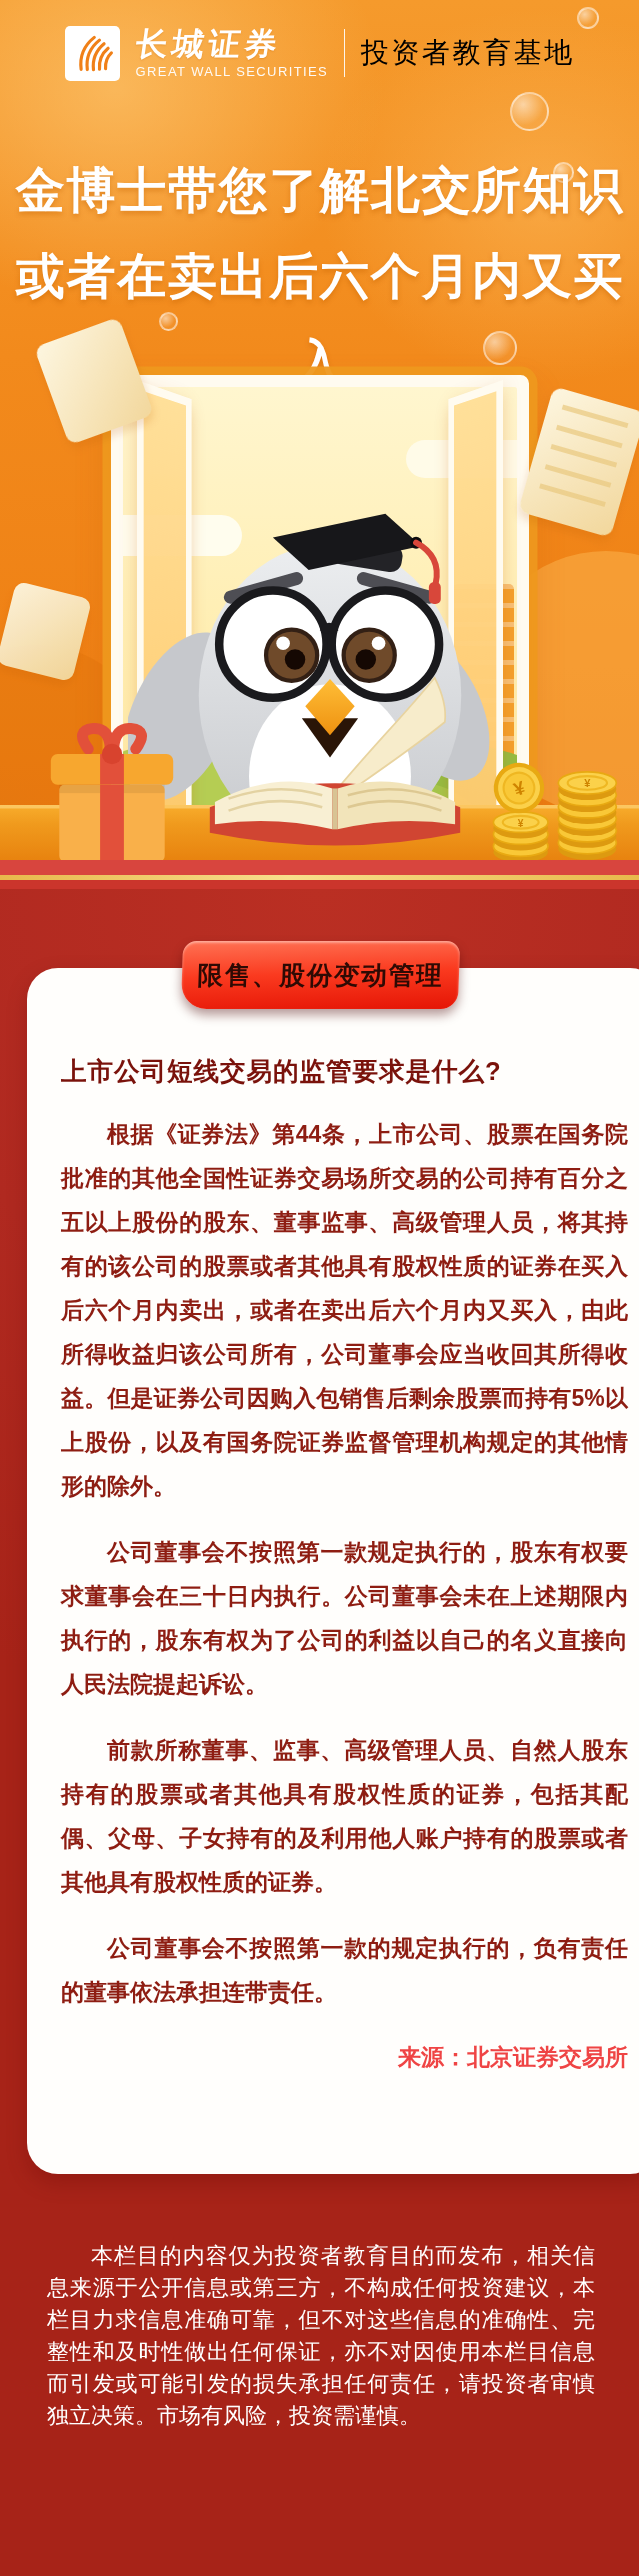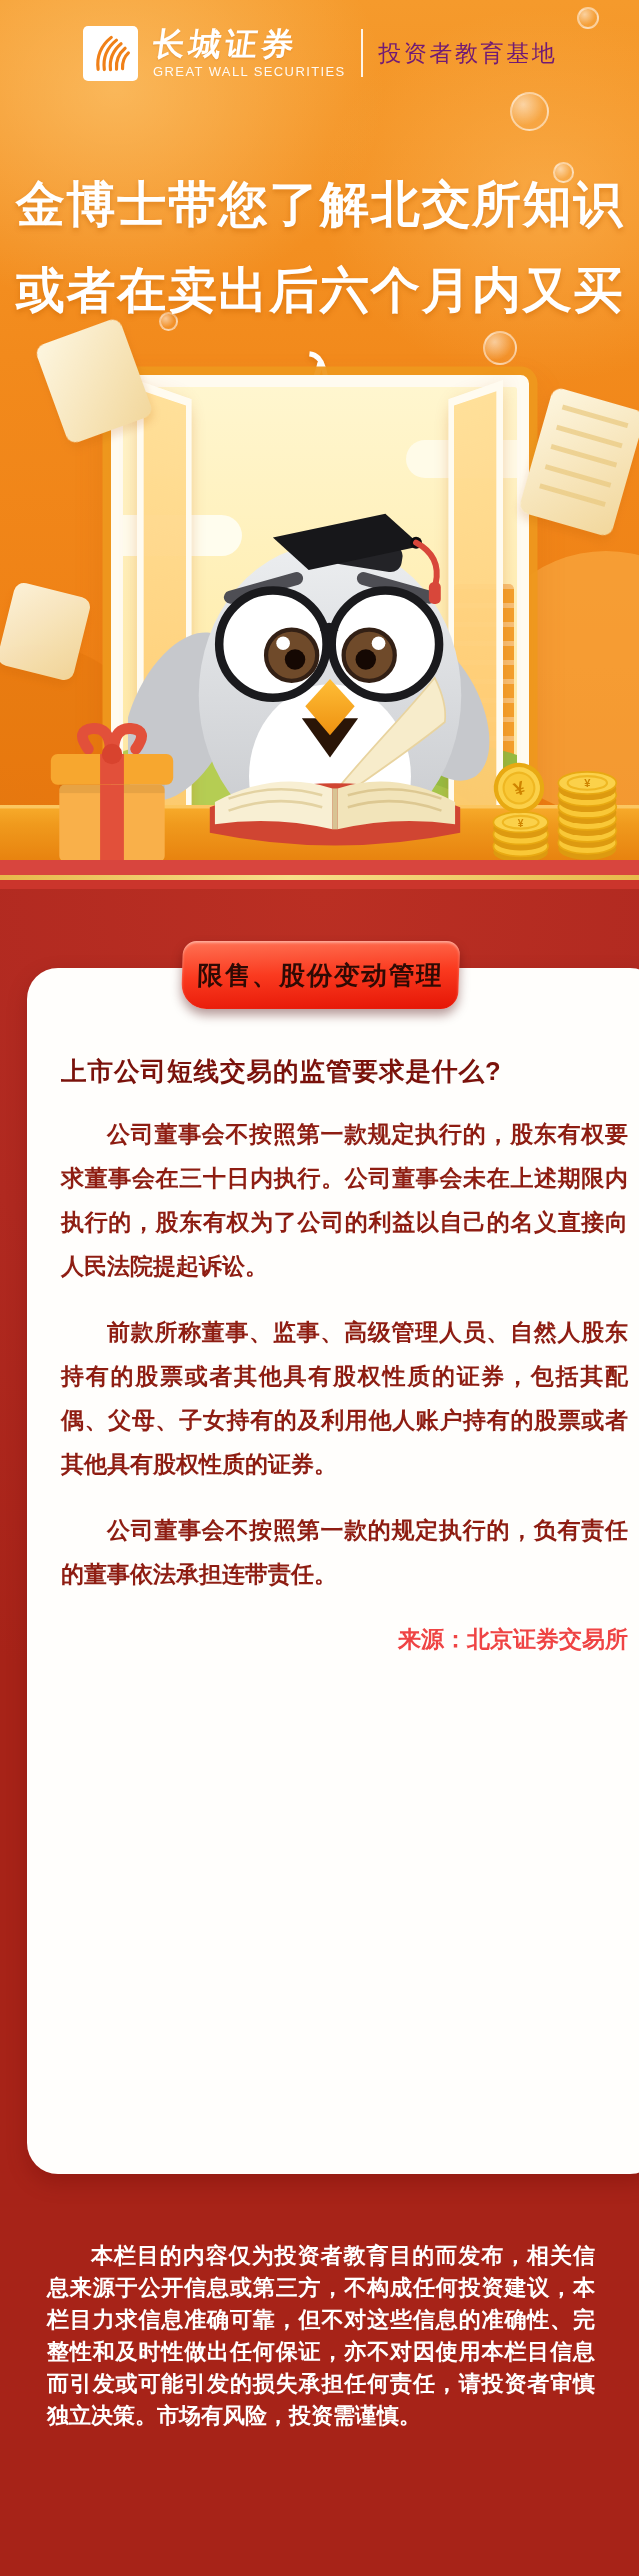--- a/index.html
+++ b/index.html
@@ -30,24 +30,24 @@
   
   .brandbar{position:absolute;left:0;right:0;top:25.6px;display:flex;
       justify-content:center;align-items:center;gap:15.4px;}
   .logo-mark{width:55px;height:55px;background:#fff;border-radius:5.1px;
       display:flex;align-items:center;justify-content:center;flex:0 0 auto;}
   .brand-text{color:#fff;line-height:1;}
   .brand-cn{font-size:32px;font-weight:700;letter-spacing:4.3px;transform:skewX(-8deg);
       text-shadow:0 0.9px 1.7px rgba(200,100,0,.3);}
   .brand-en{font-size:13px;letter-spacing:1.4px;margin-top:5.1px;opacity:.95;}
   .vdiv{width:1.7px;height:48px;background:rgba(255,255,255,.9);}
-  .brand-sub{color:#701a75;font-size:23px;letter-spacing:2.6px;}
-
-  
-  .title{position:absolute;left:0;right:0;top:161px;text-align:center;color:#fff;
+  .brand-sub{color:#000000;font-size:28px;letter-spacing:2.6px;}
+
+  
+  .title{position:absolute;left:0;right:0;top:147px;text-align:center;color:#fff;
       font-size:49px;font-weight:800;line-height:86px;letter-spacing:1.7px;
       text-shadow:0 3.4px 5.1px rgba(200,100,0,.45);}
 
   
   .window{position:absolute;left:111px;top:375px;width:418px;height:478px;
       background:#fffbf0;border-radius:8.5px;border:12.8px solid #fffbf0;
       box-shadow:0 0 0 8.5px rgba(238,152,30,.95), 0 15.4px 34px rgba(185,80,0,.28);}
   .win-sky{position:absolute;inset:0;overflow:hidden;border-radius:2.6px;
       background:linear-gradient(180deg,#fff6cf 0%,#ffeeb2 55%,#ffe9a2 100%);}
   .cloud{position:absolute;background:#fffdf0;border-radius:51px;opacity:.95;}
@@ -105,21 +105,21 @@
       background:#fffefc;border-radius:31px;padding:84px 33px 0 34px;
       box-shadow:0 8.5px 20.5px rgba(90,5,0,.25);}
   .question{font-size:25.6px;font-weight:800;color:#7a120b;letter-spacing:0.9px;line-height:38px;}
   .card p{margin:22px 0 0 0;font-size:23px;line-height:44px;color:#8e1d12;font-weight:600;
       text-align:justify;text-justify:inter-character;text-indent:2em;}
   .source{margin-top:20.5px;font-size:23px;line-height:44px;color:#ef4444;font-weight:600;
       text-align:right;}
 
   .disclaimer{position:absolute;left:47px;top:2218px;width:548px;color:#fff;}
   .disc-title{font-size:25.6px;font-weight:800;letter-spacing:1.7px;}
-  .disc-body{margin-top:22px;font-size:22px;line-height:32px;font-weight:700;
+  .disc-body{margin-top:22px;font-size:22px;line-height:32px;font-weight:400;
       text-align:justify;text-justify:inter-character;text-indent:2em;}
 </style>
 </head>
 <body>
 
 <div class="page">
 
   <div class="hero-bg"></div>
   <div class="blob blob-right"></div>
   <div class="blob blob-left"></div>
@@ -296,20 +296,21 @@
   </svg>
 
   <div class="band1"></div>
   <div class="band2"></div>
   <div class="band3"></div>
 
   <div class="red-bg"></div>
 
   <div class="card">
     <div class="question">上市公司短线交易的监管要求是什么?</div>
+    <p>根据《证券法》第44条，上市公司、股票在国务院批准的其他全国性证券交易场所交易的公司持有百分之五以上股份的股东、董事监事、高级管理人员，将其持有的该公司的股票或者其他具有股权性质的证券在买入后六个月内卖出，或者在卖出后六个月内又买入，由此所得收益归该公司所有，公司董事会应当收回其所得收益。但是证券公司因购入包销售后剩余股票而持有5%以上股份，以及有国务院证券监督管理机构规定的其他情形的除外。</p>
     <p>公司董事会不按照第一款规定执行的，股东有权要求董事会在三十日内执行。公司董事会未在上述期限内执行的，股东有权为了公司的利益以自己的名义直接向人民法院提起诉讼。</p>
     <p>前款所称董事、监事、高级管理人员、自然人股东持有的股票或者其他具有股权性质的证券，包括其配偶、父母、子女持有的及利用他人账户持有的股票或者其他具有股权性质的证券。</p>
     <p>公司董事会不按照第一款的规定执行的，负有责任的董事依法承担连带责任。</p>
     <div class="source">来源：北京证券交易所</div>
   </div>
 
   <div class="badge">
     <span>限售、股份变动管理</span>
   </div>
 

